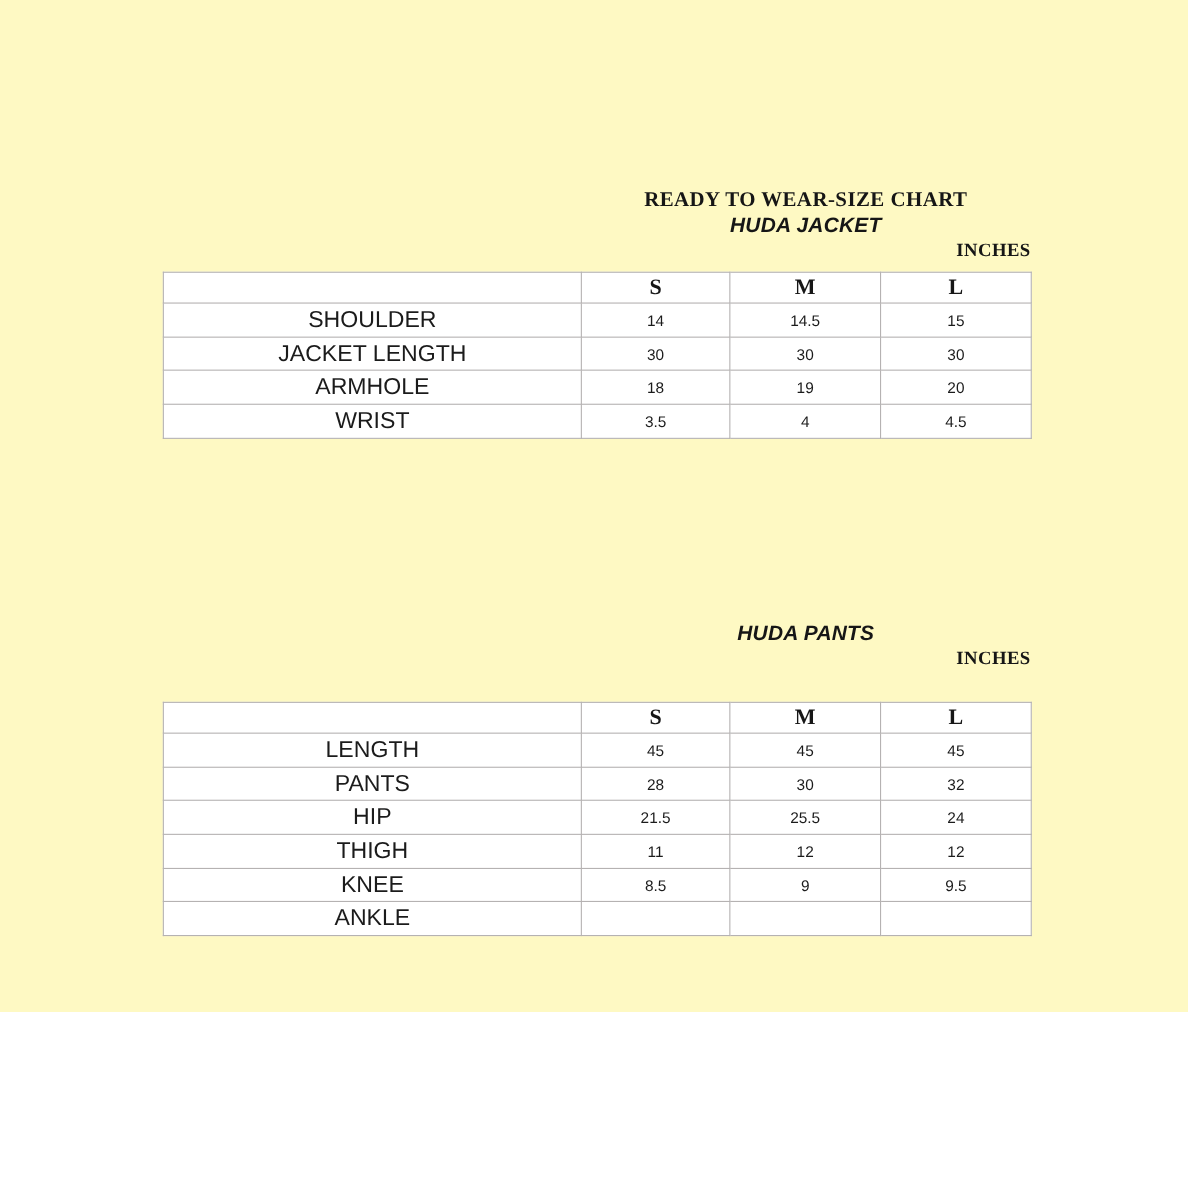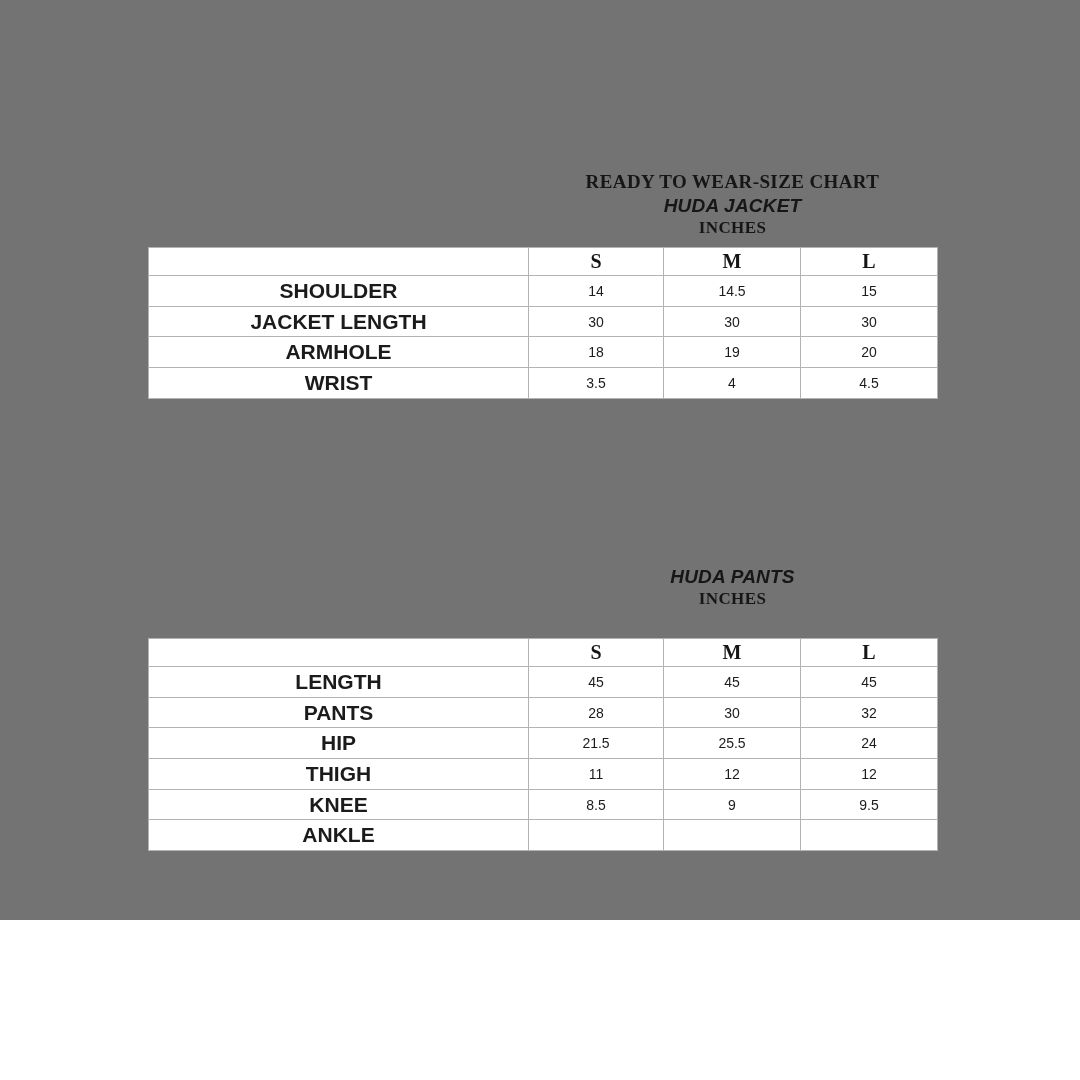--- a/index.html
+++ b/index.html
@@ -4,21 +4,21 @@
 <style>
   html, body {
     margin: 0;
     padding: 0;
     background: #ffffff;
   }
   .canvas {
     position: relative;
     width: 1080px;
     height: 920px;
-    background: #737373;
+    background: #fef9c3;
     overflow: hidden;
     color: #1b1b1b;
     font-family: "Liberation Sans", sans-serif;
   }
 
   
   .title-block {
     position: absolute;
     left: 528px;
     width: 409px;
@@ -44,20 +44,21 @@
     color: #161616;
     font-style: italic;
   }
   .unit-title {
     font-family: "Liberation Serif", serif;
     font-weight: bold;
     font-size: 17px;
     line-height: 22px;
     letter-spacing: 0.4px;
     color: #161616;
+    text-align: right;
   }
 
   
   table.size-table {
     position: absolute;
     left: 148px;
     width: 789px;
     border-collapse: collapse;
     table-layout: fixed;
     background: #ffffff;
@@ -79,21 +80,21 @@
 
   table.size-table th {
     font-family: "Liberation Serif", serif;
     font-weight: bold;
     font-size: 20px;
     color: #161616;
   }
   td.row-label {
     font-family: "Liberation Sans", sans-serif;
     font-size: 21px;
-    font-weight: bold;
+    font-weight: normal;
     color: #1b1b1b;
   }
   td.value-cell {
     font-family: "Liberation Sans", sans-serif;
     font-size: 14px;
     color: #1b1b1b;
   }
   col.c-label { width: 380px; }
   col.c-s { width: 135px; }
   col.c-m { width: 137px; }

